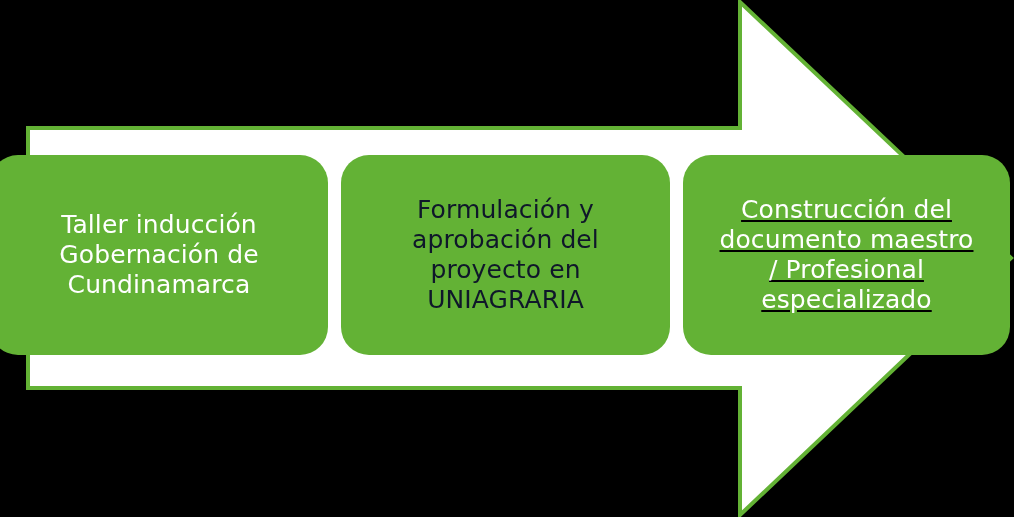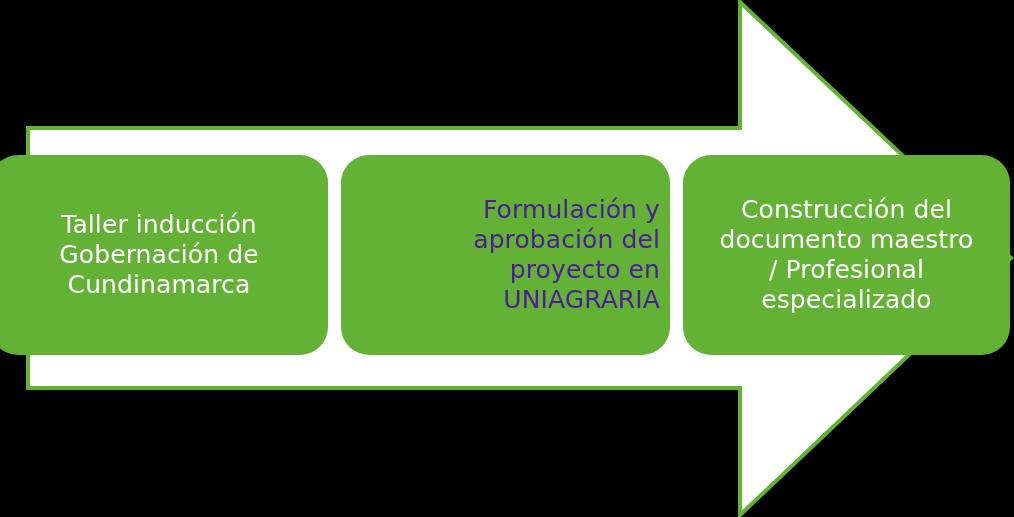--- a/index.html
+++ b/index.html
@@ -57,21 +57,21 @@
     color: #ffffff;
     font-family: "DejaVu Sans", sans-serif;
     font-size: 25px;
     line-height: 30px;
     letter-spacing: 0.1px;
     white-space: pre-line;
   }
   
   #process-box-1 { left: -10px;  width: 338px; }
   #process-box-2 { left: 341px;  width: 329px; }
-  #process-box-3 { left: 683px;  width: 327px; }
+  #process-box-3 { left: 683px;  width: 327px; text-decoration: underline; }
   #process-box-1 .process-box-label { font-size: 25px; }
   #process-box-2 .process-box-label { font-size: 25px; }
   #process-box-3 .process-box-label { font-size: 25px; }
 </style>
 </head>
 <body>
 
 <div id="diagram-canvas" style="background: rgb(0, 0, 0);">
 
   <svg id="arrow-layer" viewBox="0 0 1014 517" width="1014" height="517" xmlns="http://www.w3.org/2000/svg" aria-hidden="true">
@@ -80,21 +80,21 @@
 
   <div id="process-row">
 
     <div class="process-box" id="process-box-1" style="background: rgb(99, 178, 53);">
       <span class="process-box-label" style="color: rgb(255, 255, 255);">Taller inducción
 Gobernación de
 Cundinamarca</span>
     </div>
 
     <div class="process-box" id="process-box-2" style="background: rgb(99, 178, 53);">
-      <span class="process-box-label" style="color: #4c1d95; text-align: right;">Formulación y
+      <span class="process-box-label" style="color: #0f172a;">Formulación y
 aprobación del
 proyecto en
 UNIAGRARIA</span>
     </div>
 
     <div class="process-box" id="process-box-3" style="background: rgb(99, 178, 53);">
       <span class="process-box-label" style="color: rgb(255, 255, 255);">Construcción del
 documento maestro
 / Profesional
 especializado</span>

